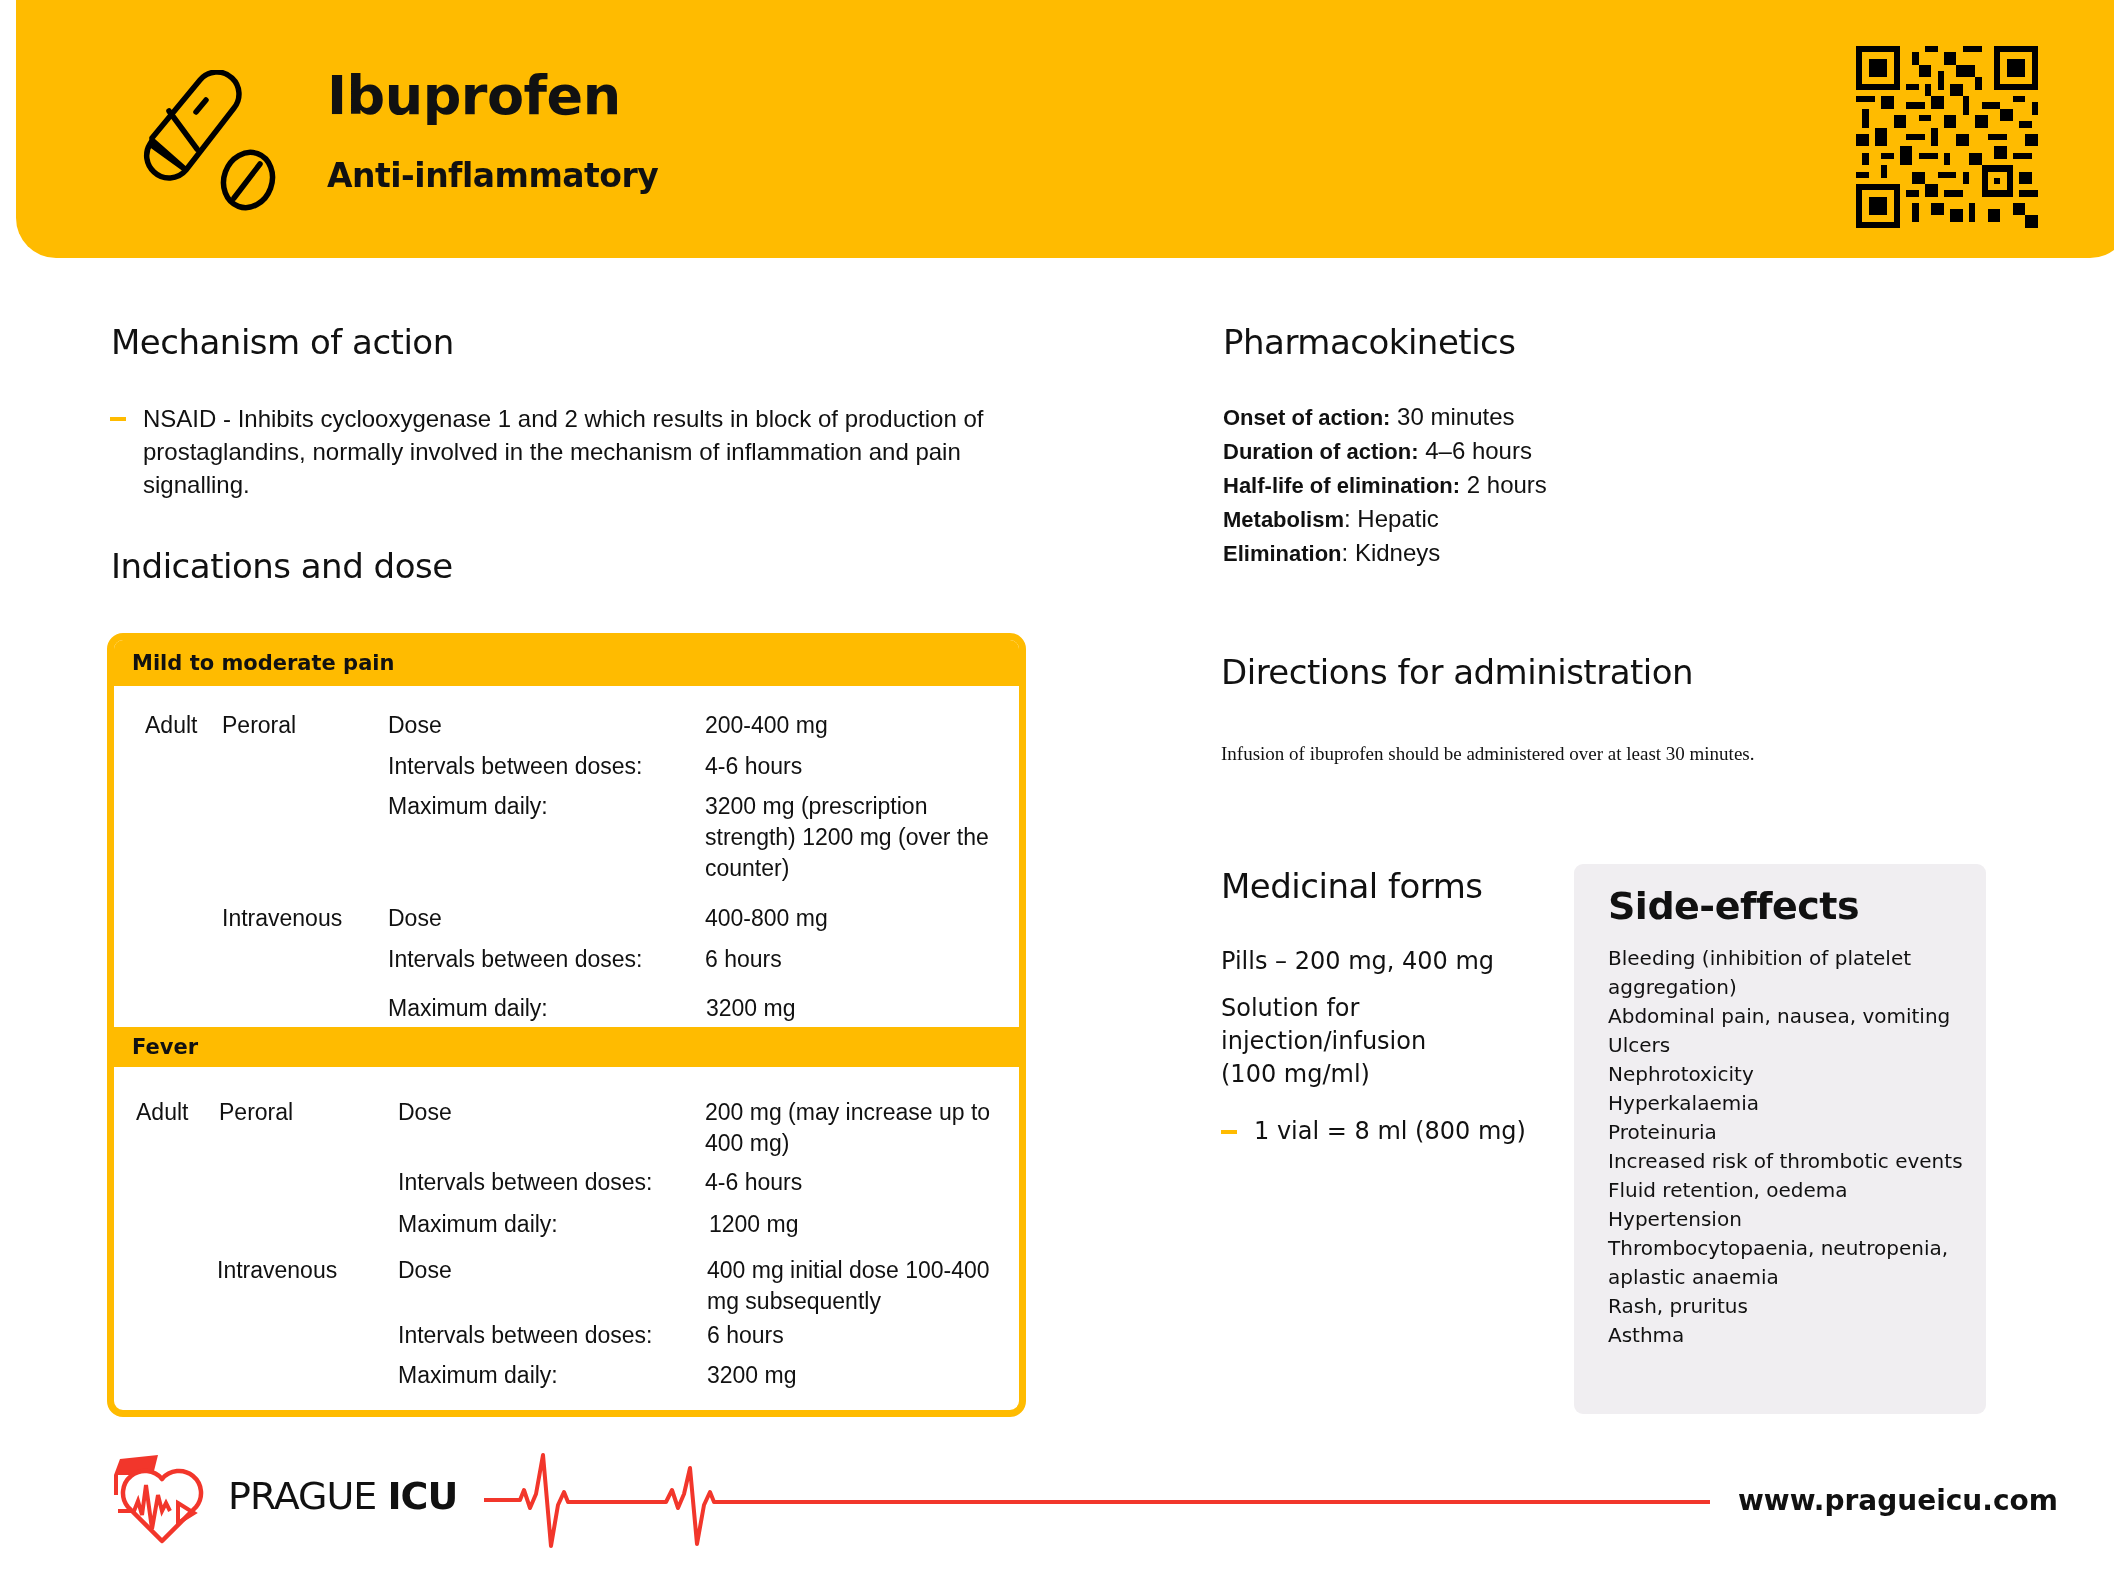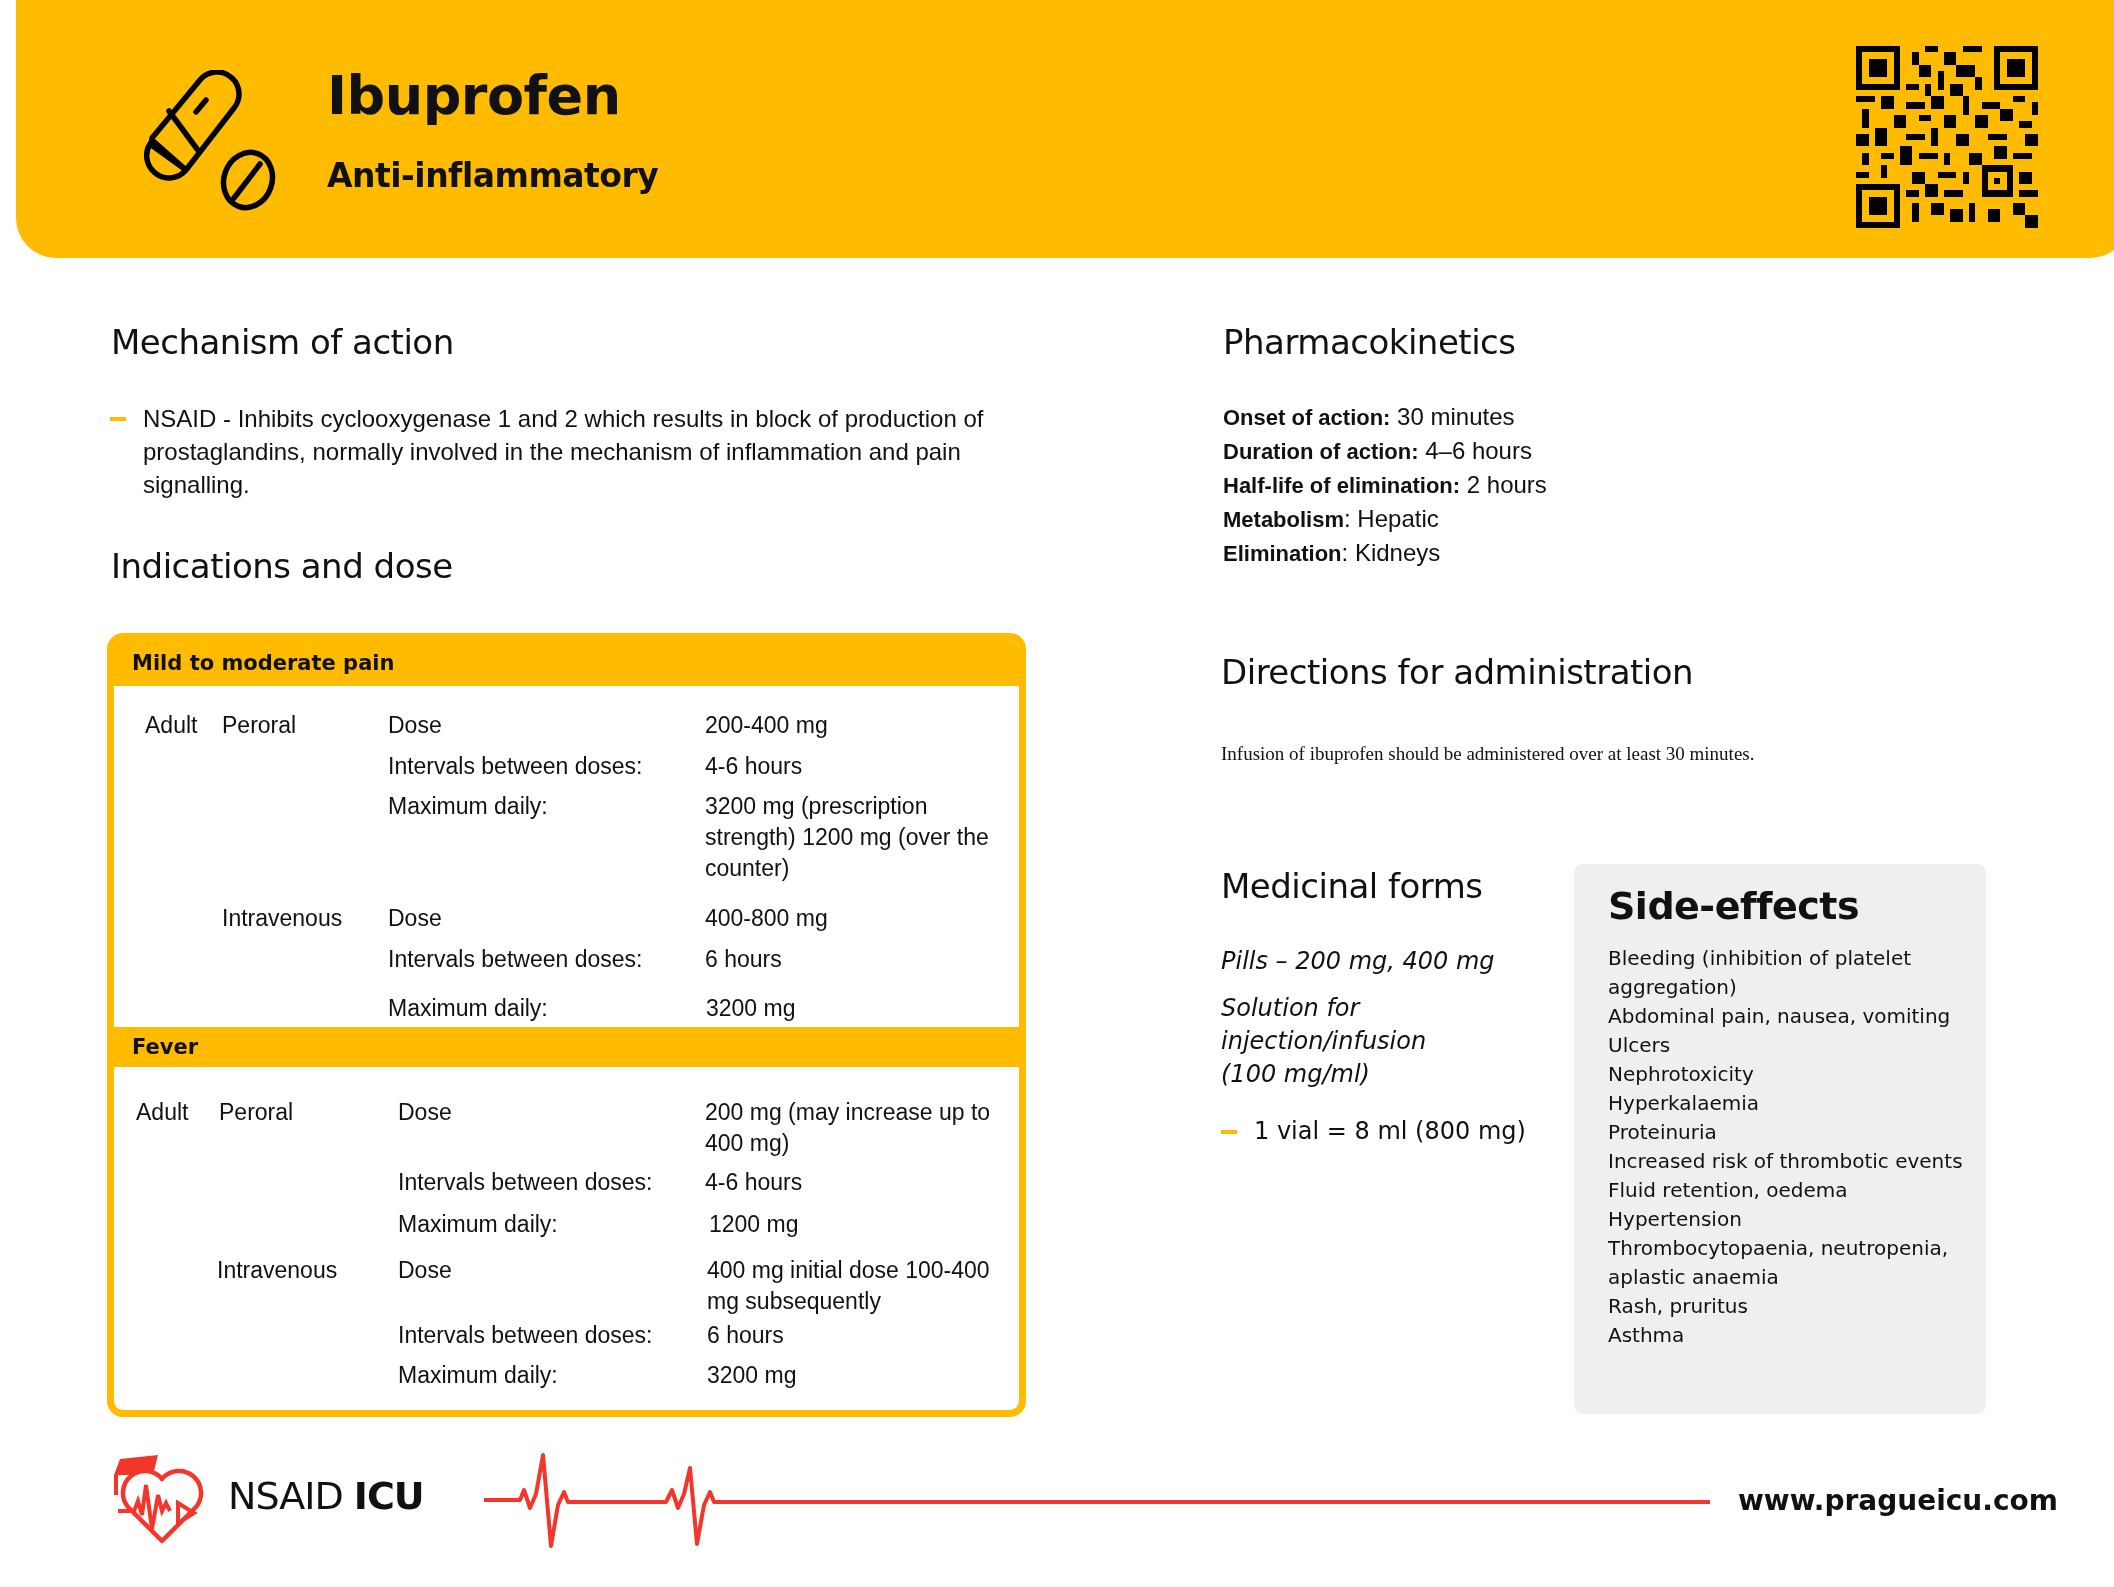--- a/index.html
+++ b/index.html
@@ -56,21 +56,21 @@
     font-family: "Liberation Sans", sans-serif;
   }
   .pk-list b { font-family: Liberation Sans, sans-serif; font-weight: bold; font-size: 22px; }
 
   .directions-text {
     position: absolute; left: 1221px; top: 732px; width: 680px; font-size: 19px; line-height: 44px;
     font-family: Liberation Serif, serif;
   }
 
   .forms { position: absolute; left: 1221px; top: 945px; width: 320px; font-size: 24px; line-height: 33px; font-family: "DejaVu Sans", sans-serif; }
-  .forms p { margin-bottom: 14px; font-style: italic; }
+  .forms p { margin-bottom: 14px; }
   .forms .vial { position: relative; padding-left: 33px; margin-top: 24px; }
   .forms .vial .bullet-dash { position: absolute; left: 0; top: 15px; }
 
   .side-effects {
     position: absolute; left: 1574px; top: 864px; width: 412px; height: 550px;
     background: #F0EEF1; border-radius: 9px;
   }
   .side-effects h2 { position: absolute; left: 34px; top: 20px; font-size: 38px; font-weight: bold; font-family: "DejaVu Sans", sans-serif; letter-spacing: -0.5px; }
   .side-effects ul { position: absolute; left: 34px; top: 80px; width: 370px; list-style: none; font-size: 20px; line-height: 29px; font-family: "DejaVu Sans", sans-serif; }
 
@@ -261,18 +261,18 @@
 </div>
 
 <svg class="footer-logo" viewBox="0 0 108 90">
   <path d="M6 20 L12 4 L50 0 L46 16 L22 20 Z" fill="#F2362B"></path>
   <line x1="8" y1="20" x2="8" y2="40" stroke="#F2362B" stroke-width="4"></line>
   <path d="M54 86 L20 52 a20 20 0 0 1 34 -28 a20 20 0 0 1 34 28 Z" fill="none" stroke="#F2362B" stroke-width="4.5" stroke-linejoin="round"></path>
   <polyline points="10,56 26,56 30,46 34,60 38,30 44,74 50,40 54,56 58,48 62,56" fill="none" stroke="#F2362B" stroke-width="4"></polyline>
   <path d="M70 48 L86 58 L70 68 Z" fill="none" stroke="#F2362B" stroke-width="4"></path>
 </svg>
 <div class="footer-brand">
-  <span class="light">NSAID </span><span class="bold">ICU</span>
+  <span class="light">PRAGUE </span><span class="bold">ICU</span>
 </div>
 <svg class="ecg" viewBox="0 0 1226 100" preserveAspectRatio="none">
   <polyline points="0,50 36,50 40,40 46,58 52,44 59,5 67,96 74,55 80,42 84,52 110,52 182,52 188,40 194,58 200,44 206,18 213,94 220,55 226,42 230,52 1226,52" fill="none" stroke="#F2362B" stroke-width="4" stroke-linejoin="round"></polyline>
 </svg>
 <div class="footer-url">www.pragueicu.com</div>
 
 </body></html>

